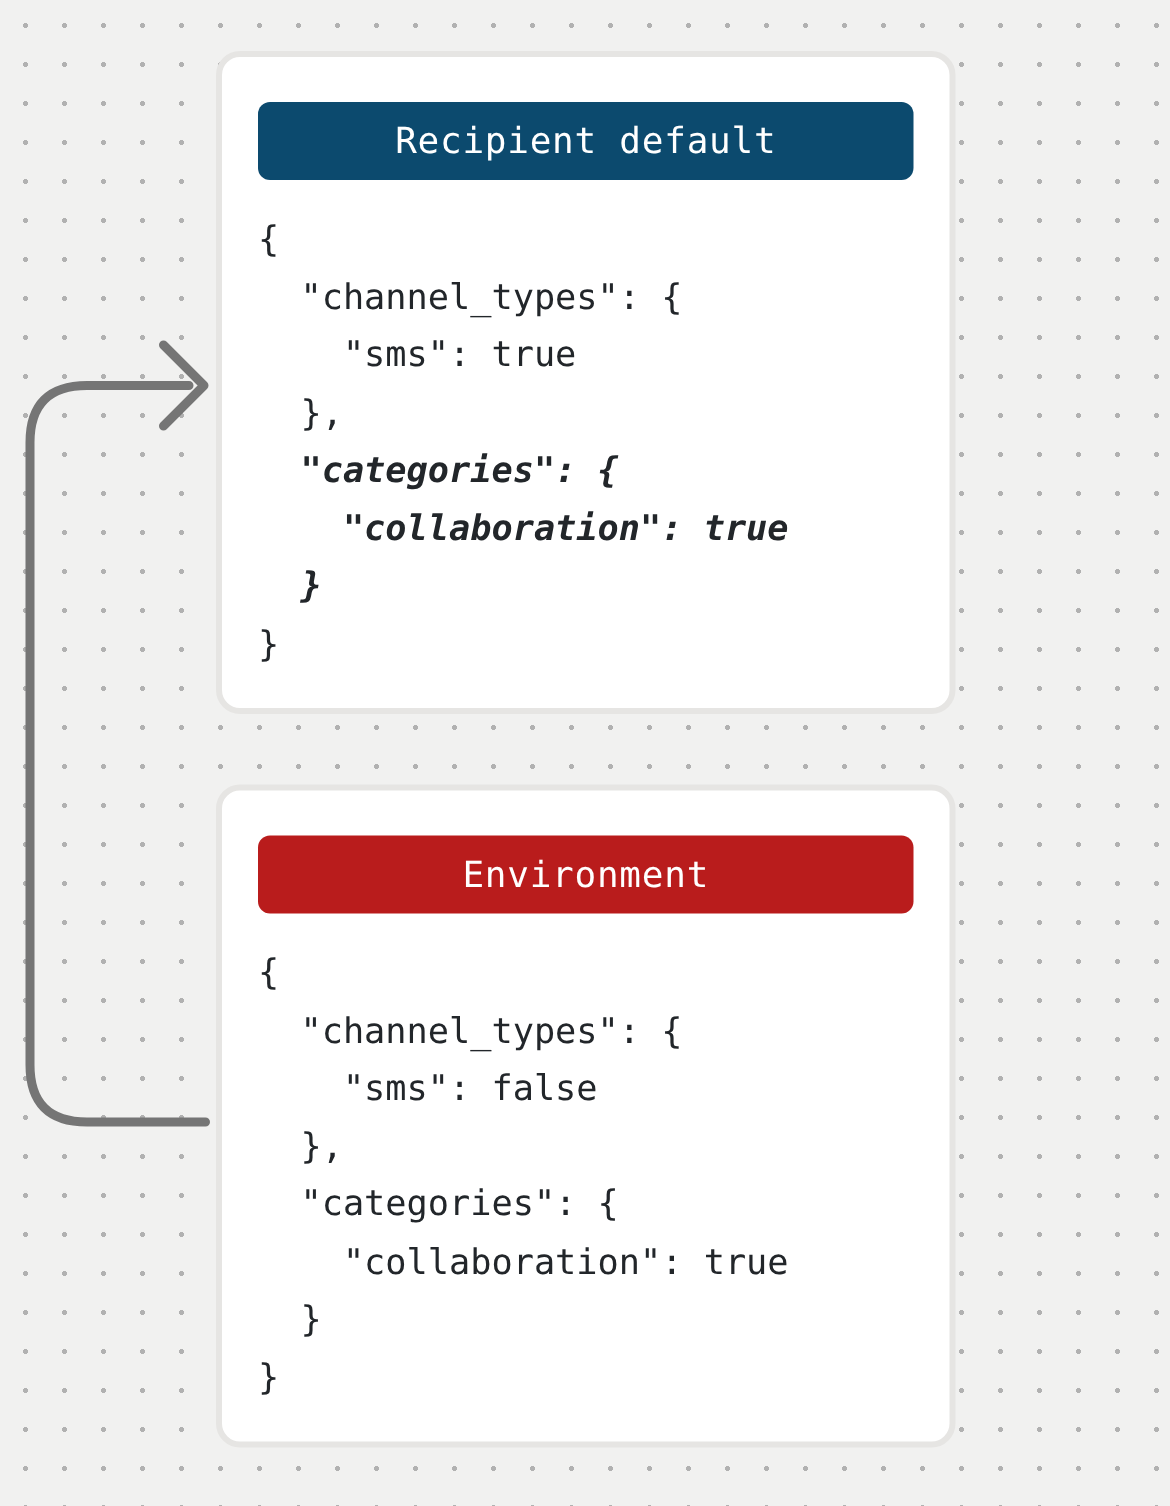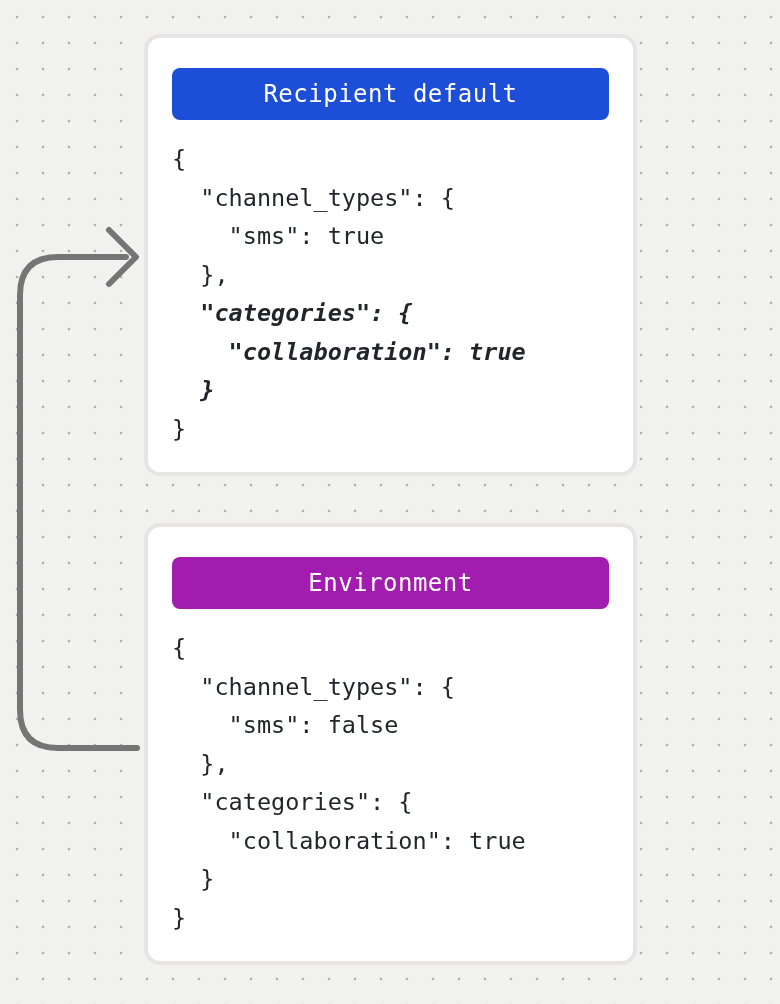--- a/index.html
+++ b/index.html
@@ -16,22 +16,22 @@
   .arrow path{fill:none;stroke:#757575;stroke-width:6;stroke-linecap:round;stroke-linejoin:round;}
   .card{
     position:absolute;left:144px;width:493px;box-sizing:border-box;
     background:#ffffff;border:4px solid #e6e5e3;border-radius:16px;
     padding:30px 24px 24px 24px;
   }
   .card-header{
     height:52px;border-radius:8px;display:flex;align-items:center;justify-content:center;
     color:#ffffff;font-size:24px;letter-spacing:0.5px;
   }
-  .header-blue{background:#1d4ed8;}
-  .header-green{background:#a21caf;}
+  .header-blue{background:#0c4a6e;}
+  .header-green{background:#b91c1c;}
   .code{margin-top:20px;color:#22262a;font-size:23.5px;}
   .code-line{height:38.5px;display:flex;align-items:center;white-space:pre;}
   .em{font-style:italic;font-weight:700;}
 </style>
 </head>
 <body>
 
 <div class="canvas">
 
   <svg class="arrow" viewBox="0 0 780 1004" xmlns="http://www.w3.org/2000/svg">

